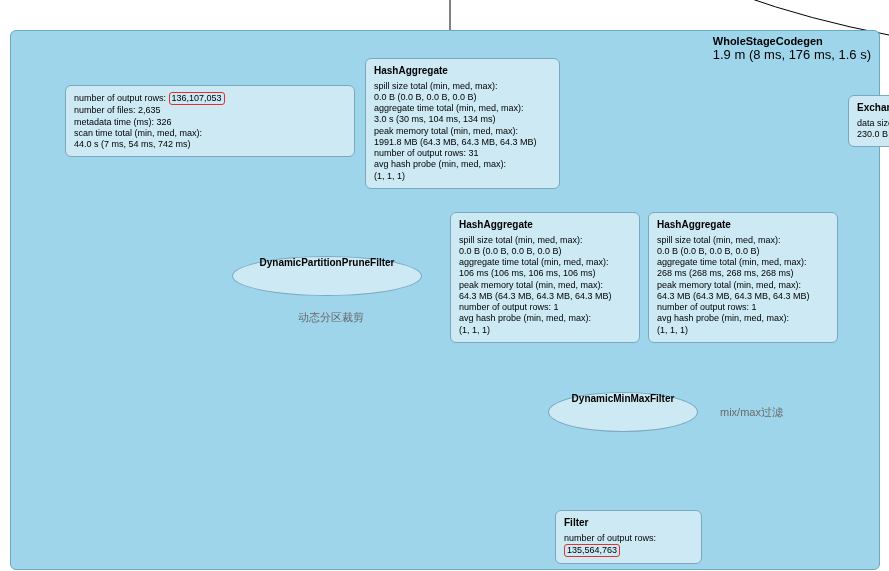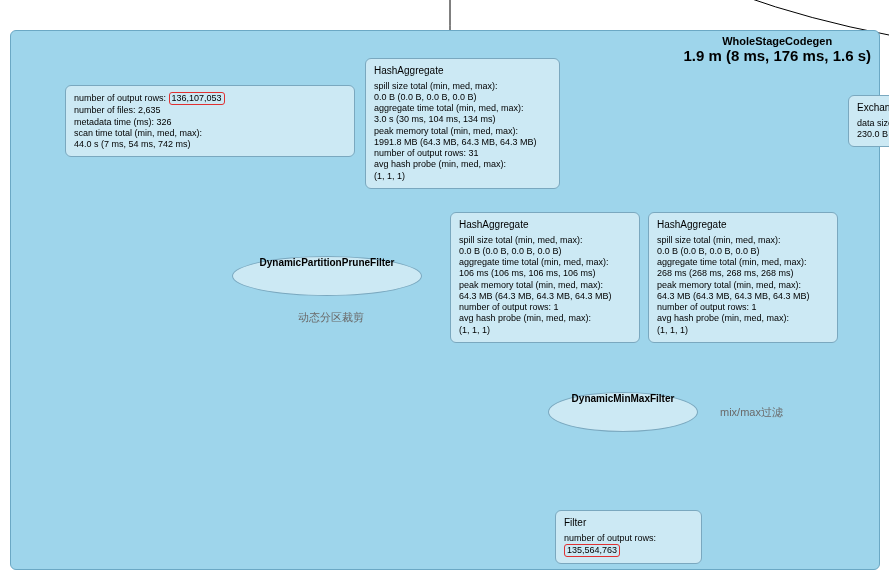--- a/index.html
+++ b/index.html
@@ -1,21 +1,21 @@
 <!DOCTYPE html>
 <html><head>
 <meta charset="utf-8">
 <style>
 *{box-sizing:border-box;margin:0;padding:0}
 body{font-family:Helvetica,Arial,sans-serif;font-size:9px;background:#fff;width:889px;height:571px;position:relative;overflow:hidden}
 .stage{position:absolute;left:10px;top:30px;width:870px;height:540px;background:#9ed5eb;border:1px solid #6ba8c4;border-radius:6px}
-.stage-title{position:absolute;right:8px;top:4px;font-size:11px;font-weight:700;text-align:center}
-.stage-sub{display:block;font-weight:700;font-size:15px}
+.stage-title{position:absolute;right:8px;top:4px;font-size:11px;font-weight:700;text-align:left}
+.stage-sub{display:block;font-weight:400;font-size:13px}
 .node{position:absolute;background:#cce9f4;border:1px solid #7aa8bf;border-radius:6px;padding:6px 8px;line-height:1.25;color:#000}
-.node-title{font-weight:400;font-size:10px;margin-bottom:3px}
+.node-title{font-weight:700;font-size:10px;margin-bottom:3px}
 .ellipse{position:absolute;background:#cce9f4;border:1px solid #7aa8bf;border-radius:50%;display:flex;align-items:flex-start;justify-content:center;font-weight:700;font-size:10px;padding:0 10px}
 .annot{position:absolute;color:#6a6a6a;font-size:11px}
 .hl{border:1.5px solid #e03030;border-radius:3px;padding:0 2px;display:inline-block}
 svg.edges{position:absolute;left:0;top:0;width:889px;height:571px;pointer-events:none}
 .partial{position:absolute;background:#cce9f4;border:1px solid #7aa8bf;border-radius:6px;padding:6px 8px;line-height:1.25}
 </style>
 </head>
 <body>
 
 <svg class="edges">

